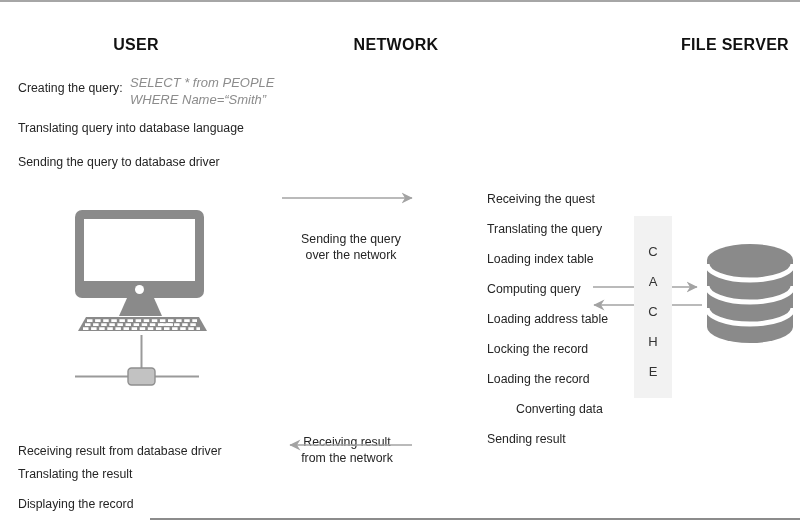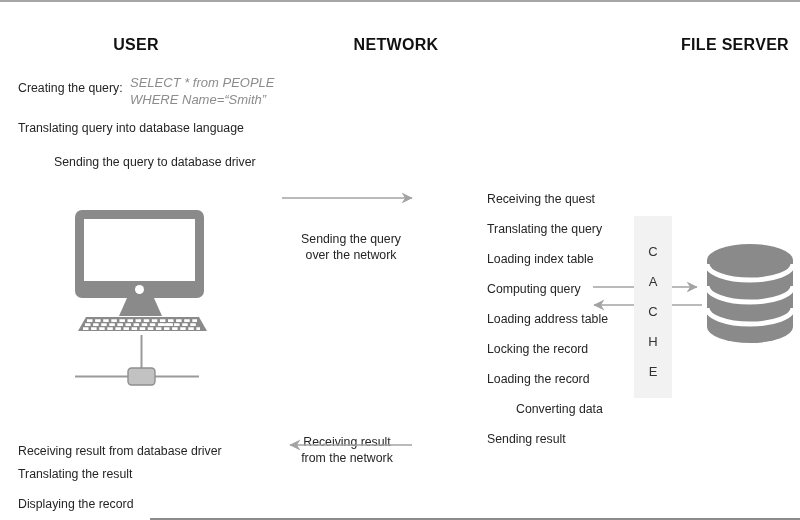--- a/index.html
+++ b/index.html
@@ -49,21 +49,21 @@
   <div class="col-header" style="left:136px;">USER</div>
   <div class="col-header" style="left:396px;">NETWORK</div>
   <div class="col-header" style="left:697px;margin-left:38px;">FILE SERVER</div>
 
   <div class="step" style="left:18px;top:80px;">Creating the query:</div>
   <div class="sql">
     <div>SELECT * from PEOPLE</div>
     <div>WHERE Name=“Smith”</div>
   </div>
   <div class="step" style="left:18px;top:120px;">Translating query into database language</div>
-  <div class="step" style="left:18px;top:154px;margin-left:36px;">Sending the query to database driver</div>
+  <div class="step" style="left:18px;top:154px;">Sending the query to database driver</div>
 
   <div class="step" style="left:18px;top:435px;margin-top:8px;">Receiving result from database driver</div>
   <div class="step" style="left:18px;top:466px;">Translating the result</div>
   <div class="step" style="left:18px;top:496px;">Displaying the record</div>
 
   <div class="net-label" style="left:351px;top:203px;">
     <div>Sending the query</div>
     <div>over the network</div>
   </div>
   <div class="net-label" style="left:347px;top:406px;">

